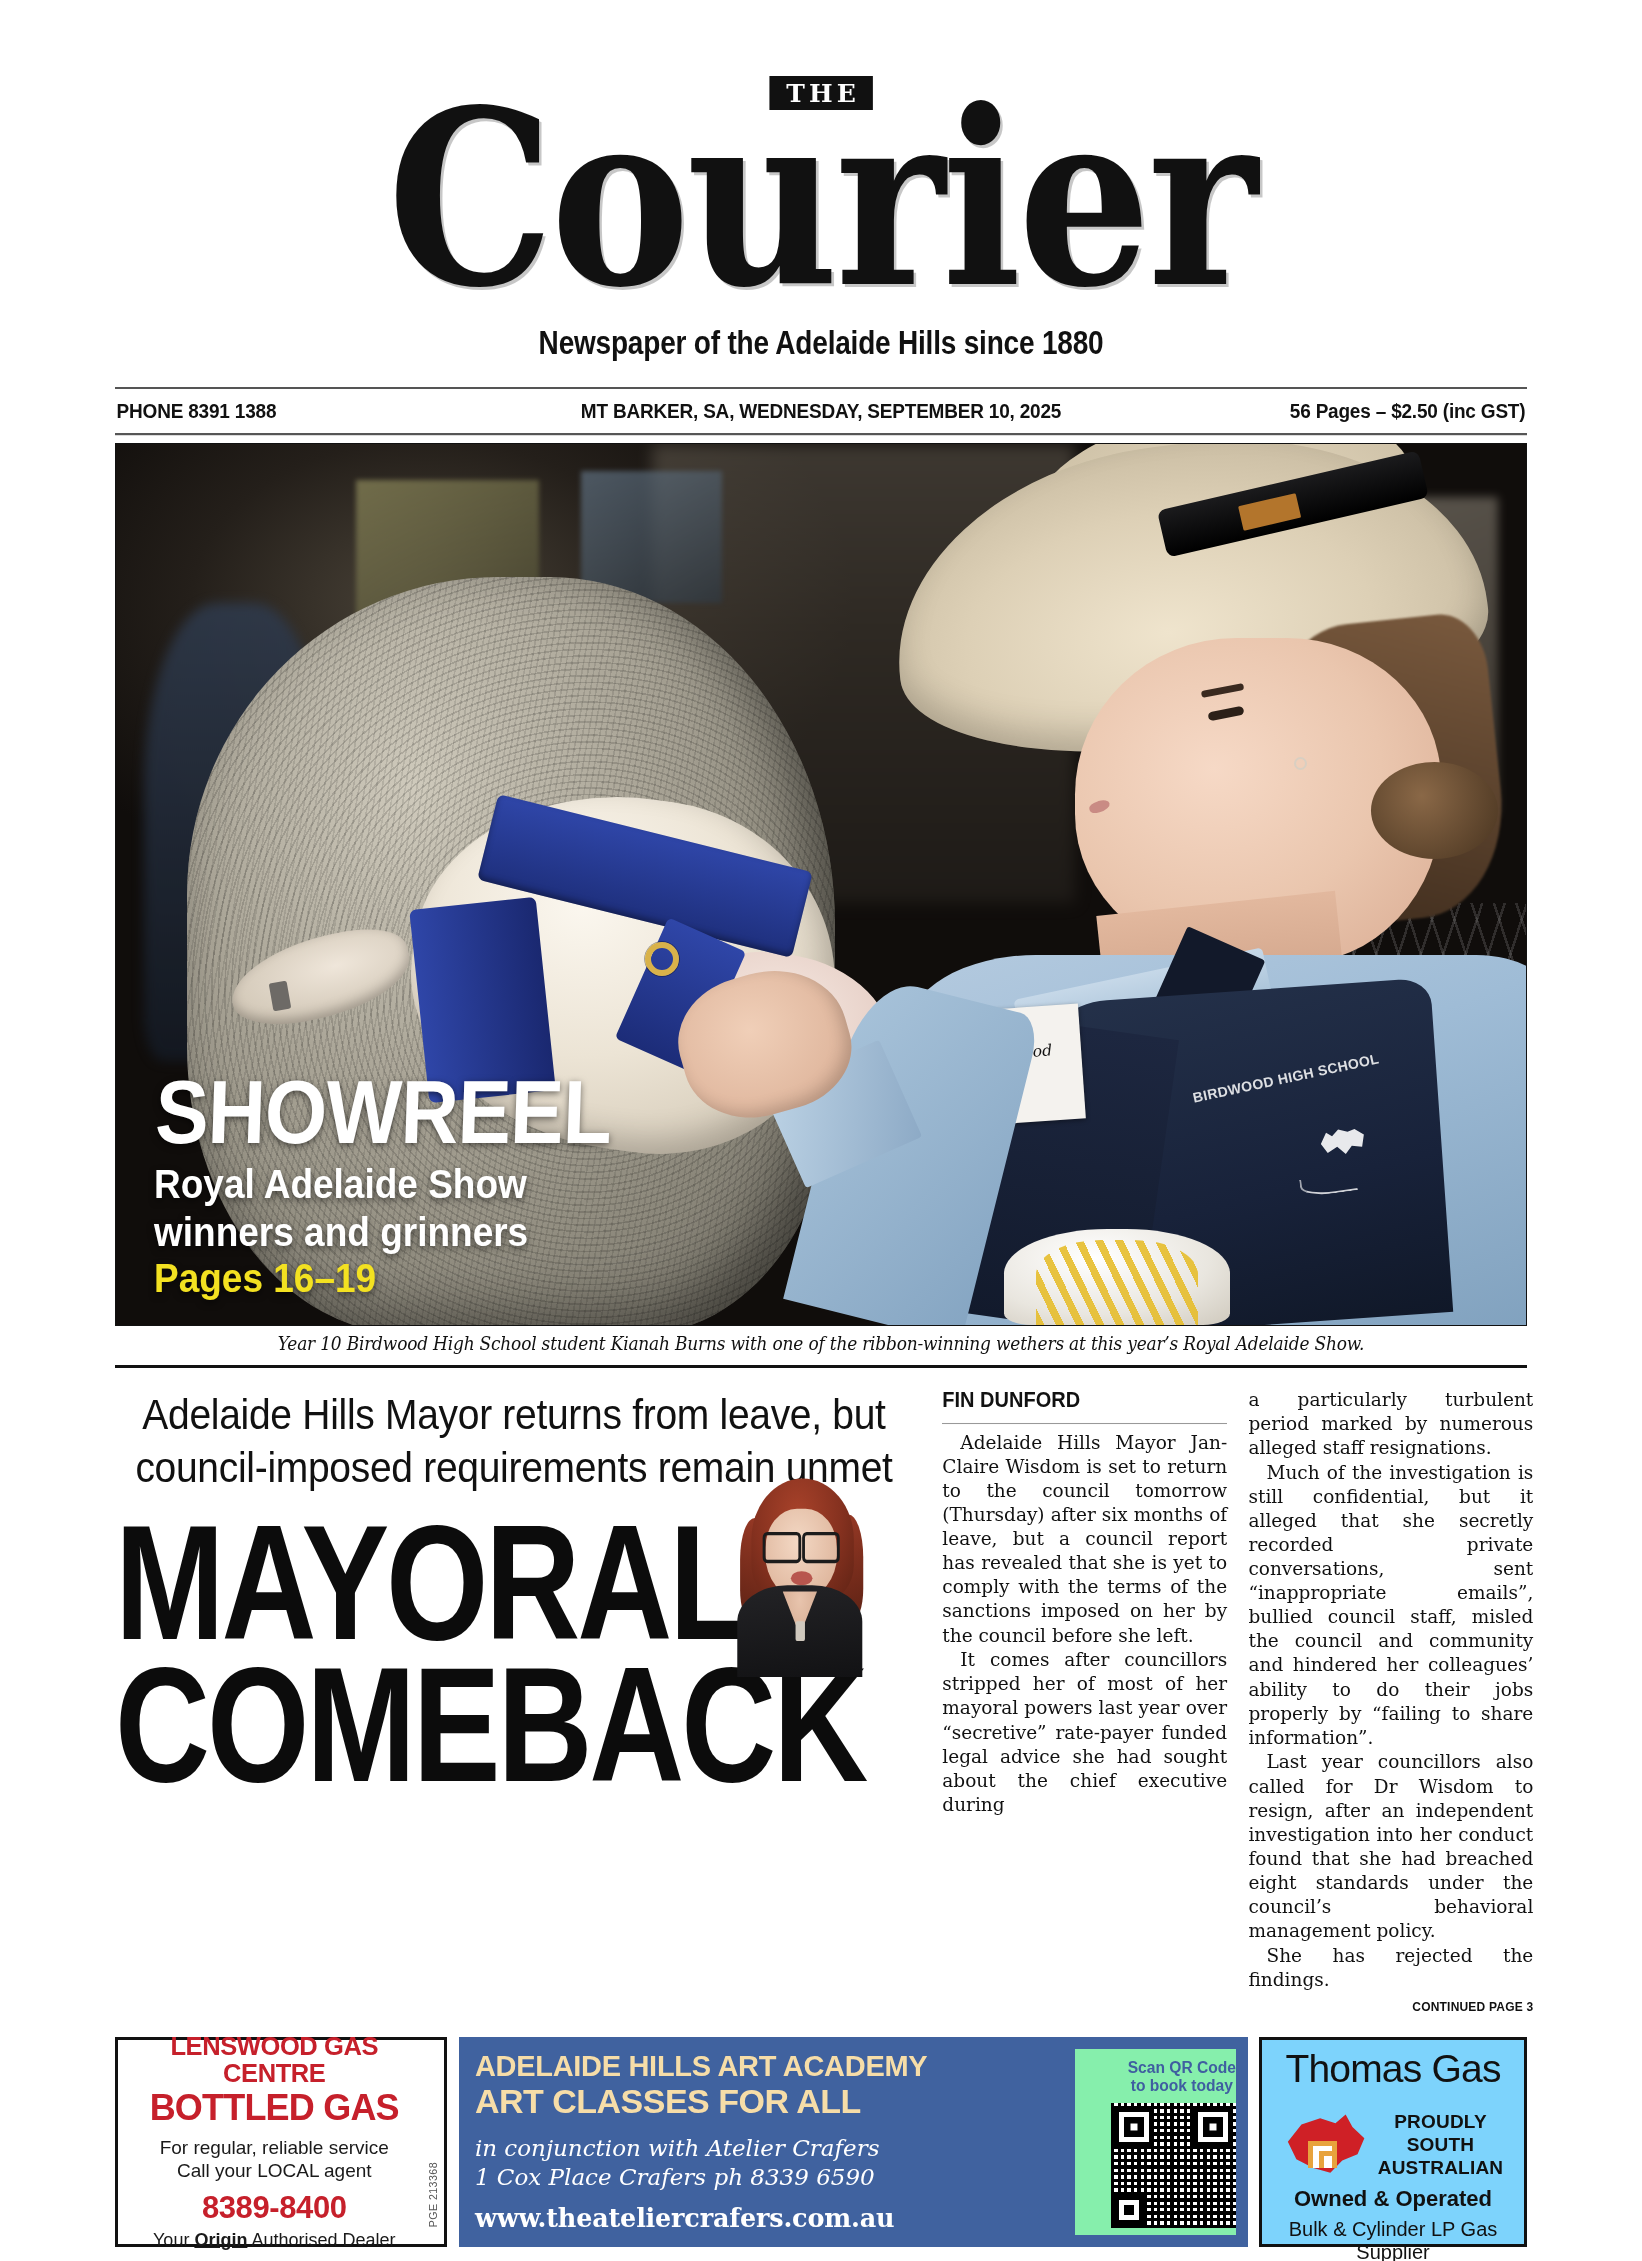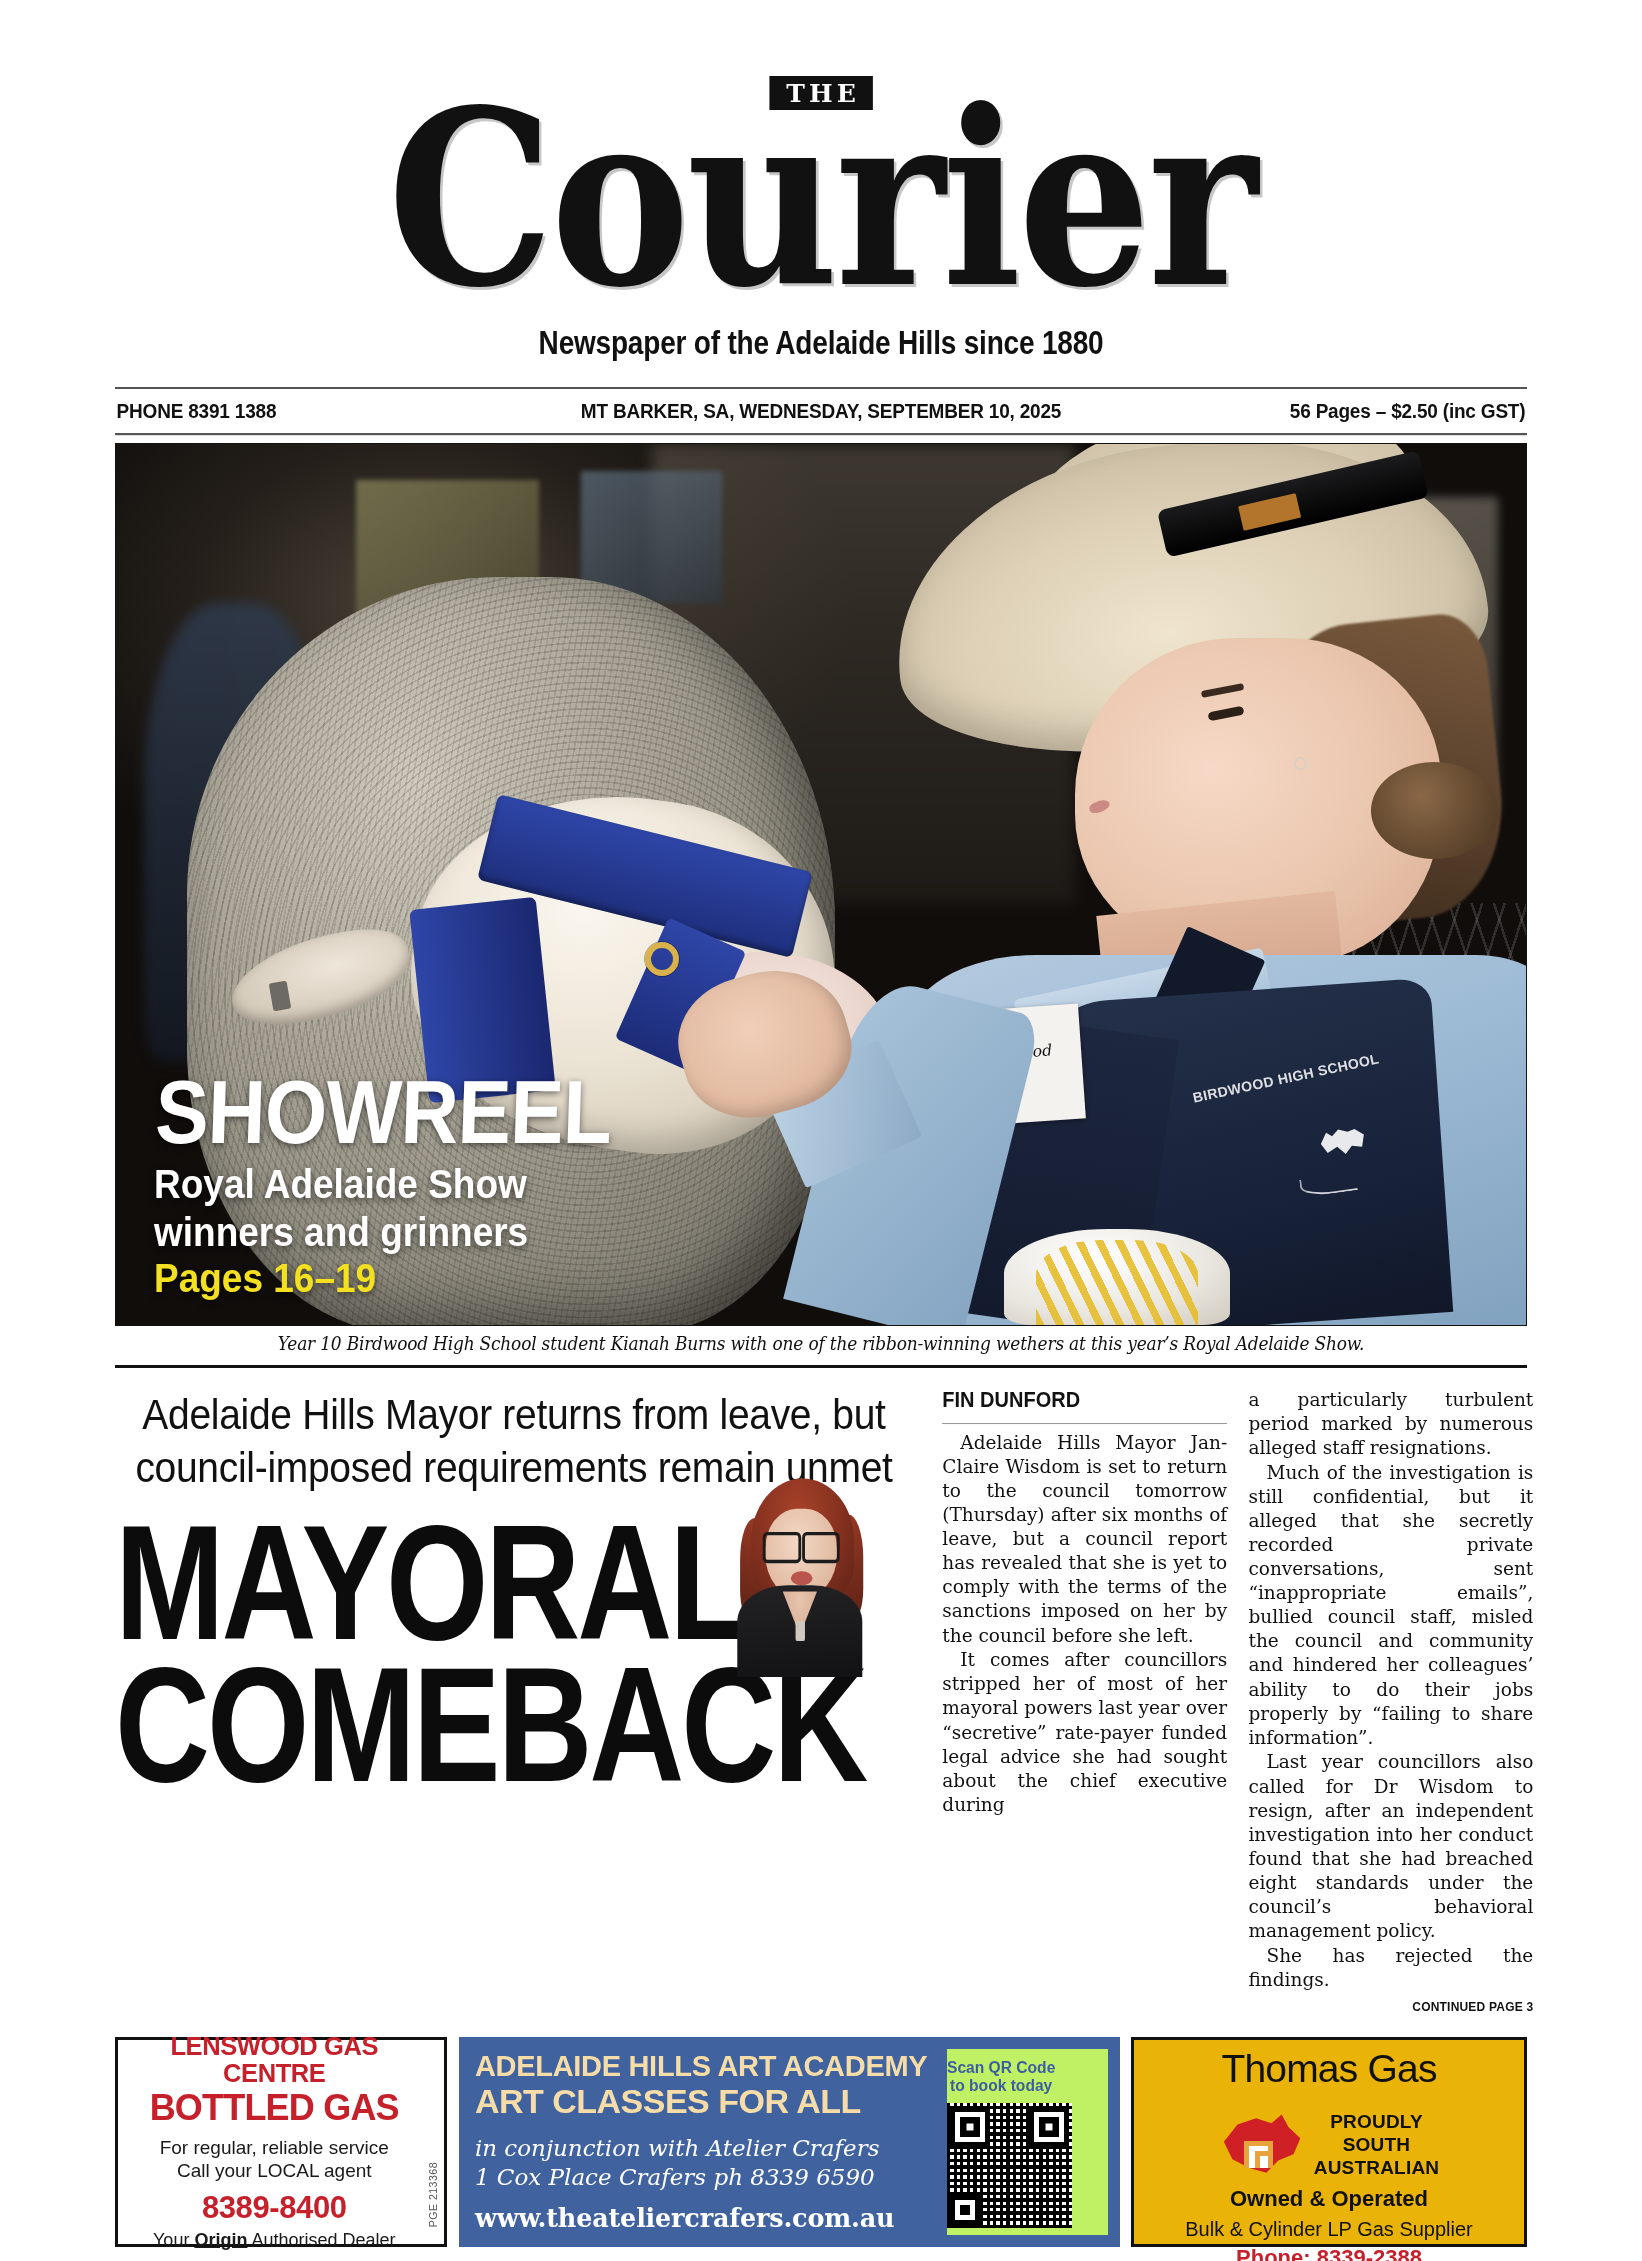--- a/index.html
+++ b/index.html
@@ -435,22 +435,22 @@
   .art-i1, .art-i2 {
     color:#fff; font-family: "DejaVu Serif", serif; font-style: italic;
     font-size: 23px; line-height: 1.3;
   }
   .art-i1 { margin-top: 13px; }
   .art-url {
     color:#fff; font-family: "DejaVu Serif", serif; font-weight: bold;
     font-size: 25.5px; margin-top: 10px; letter-spacing: -0.2px;
   }
   .art-qr {
-    width: 161px; background: #bef264; margin: 1.6px 11.5px 1.6px 0;
-    display:flex; flex-direction:column; align-items:flex-start; padding-top: 10px;
+    width: 161px; background: #86efac; margin: 1.6px 11.5px 1.6px 0;
+    display:flex; flex-direction:column; align-items:flex-end; padding-top: 10px;
   }
   .qr-t { color:#3f5ea0; font-size: 15.6px; font-weight: bold; line-height:1.2; text-align:center; }
   .qr-img {
     width: 125px; height: 125px; margin-top: 7.4px;
     background-color:#fff;
     background-image:
       repeating-linear-gradient(90deg, #000 0 3.3px, transparent 3.3px 6.6px),
       repeating-linear-gradient(0deg, #000 0 3.3px, transparent 3.3px 6.6px),
       repeating-linear-gradient(45deg, #000 0 4.1px, transparent 4.1px 9px);
     background-blend-mode: multiply, multiply, screen;
@@ -459,21 +459,21 @@
   .qr-img::before, .qr-img::after, .qr-eye3 {
     content:""; position:absolute; width: 30px; height: 30px;
     border: 5.7px solid #000; background: #fff;
     box-shadow: inset 0 0 0 5px #fff, inset 0 0 0 11.5px #000;
   }
   .qr-img::before { left: 3.3px; top: 3.3px; }
   .qr-img::after { right: 3.3px; top: 3.3px; }
   .qr-eye3 { left: 3.3px; bottom: 3.3px; }
 
   .ad-thomas {
-    width: 396px; border: 3.3px solid #111; background:#eab308;
+    width: 268px; border: 3.3px solid #111; background:#7dd3fc;
     display:flex; flex-direction: column; align-items:center;
     padding: 6.6px 11.5px; text-align: center;
   }
   .tg-name { font-size: 39px; font-weight: normal; letter-spacing:-0.8px; color:#111; }
   .tg-rule-red { width: 88%; height: 4.1px; background:#c6202b; margin-top: 5px; }
   .tg-rule-blue { width: 88%; height: 4.1px; background:#2c5aa0; margin-top: 4.1px; }
   .tg-mid { display:flex; align-items:center; gap: 10px; margin-top: 10px; }
   .tg-logo {
     width: 85px; height: 62px; position: relative;
   }

